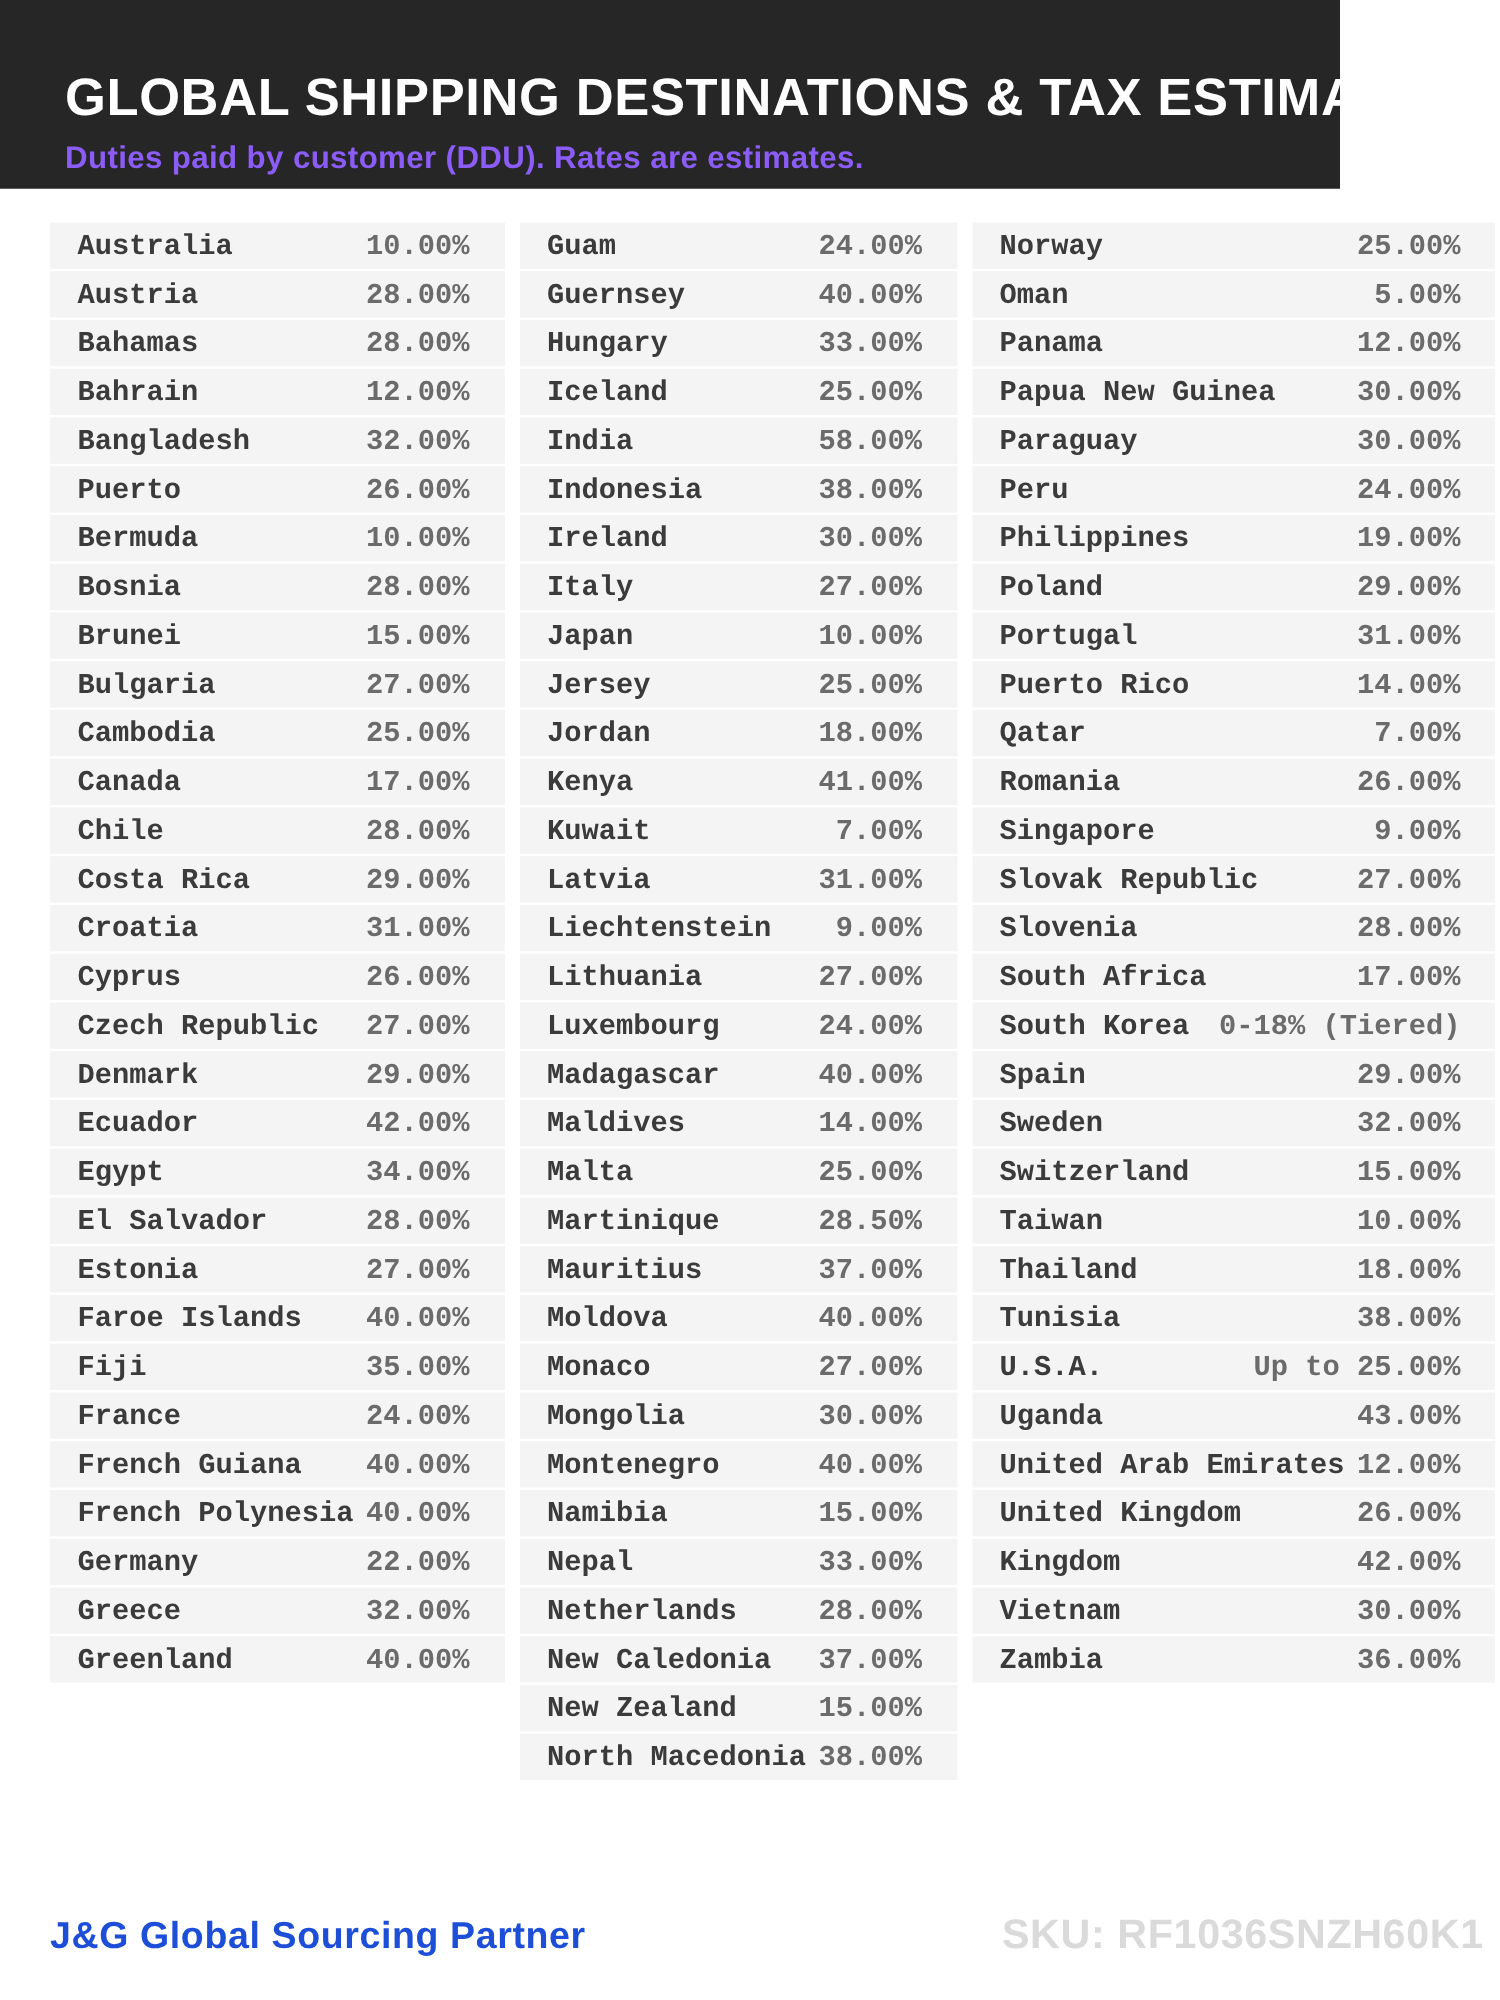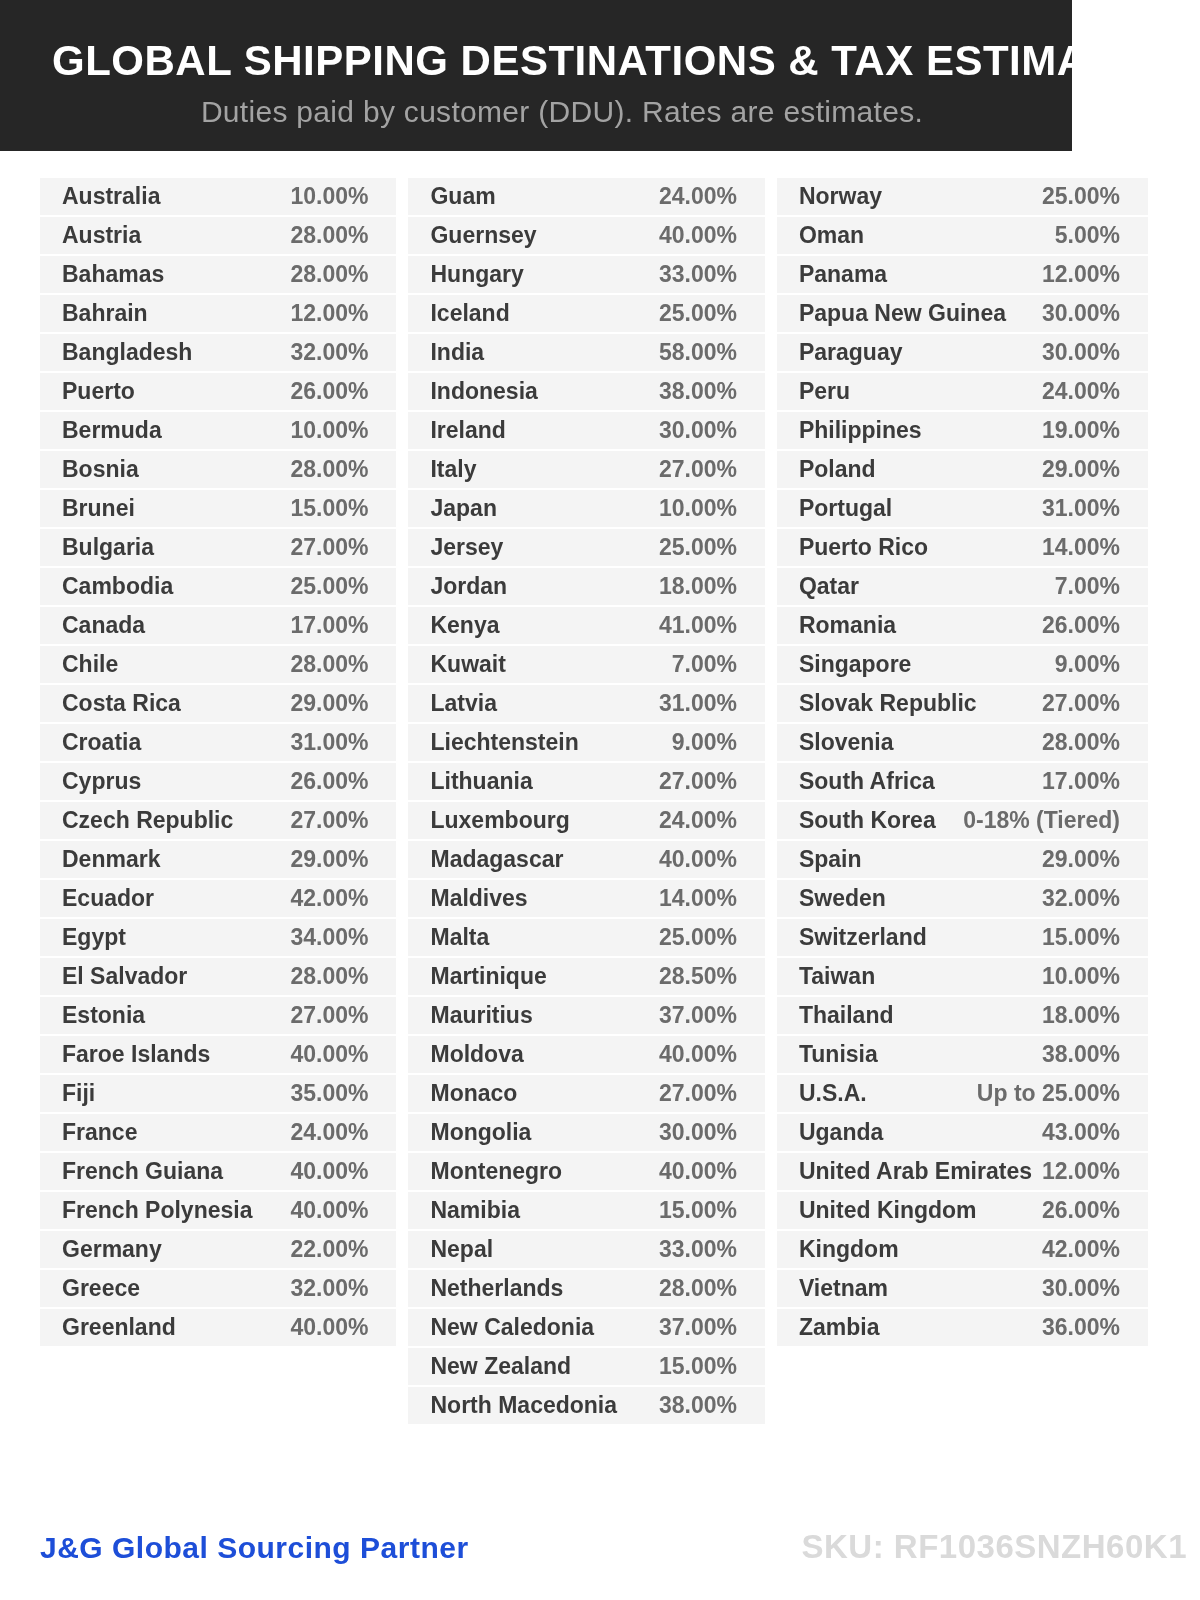--- a/index.html
+++ b/index.html
@@ -8,47 +8,46 @@
     width: 1200px;
     height: 1600px;
     font-family: "Liberation Sans", sans-serif;
     overflow: hidden;
     position: relative;
   }
   .header {
     width: 1072px;
     height: 151px;
     background: #262626;
-    padding: 40px 0 0 52px;
-    text-align: center;
+    padding: 57px 0 0 52px;
   }
   .header h1 {
     color: #ffffff;
     font-size: 42px;
     font-weight: 800;
     letter-spacing: 0.5px;
     line-height: 1.0;
     white-space: nowrap;
   }
   .header p {
     margin-top: 13px;
-    color: #a3a3a3;
-    font-size: 30px;
-    font-weight: 400;
+    color: #8b5cf6;
+    font-size: 25px;
+    font-weight: 700;
     letter-spacing: 0.3px;
   }
   .table {
     margin: 27px 52px 0 40px;
     width: 1108px;
     display: grid;
     grid-template-columns: repeat(3, 1fr);
     column-gap: 12px;
     align-items: start;
   }
-  .col { display: block; }
+  .col { display: block; font-family: Liberation Mono, monospace; }
   .row {
     height: 37px;
     margin-bottom: 2px;
     background: #f4f4f4;
     display: flex;
     justify-content: space-between;
     align-items: center;
     padding: 0 28px 0 22px;
   }
   .country {

